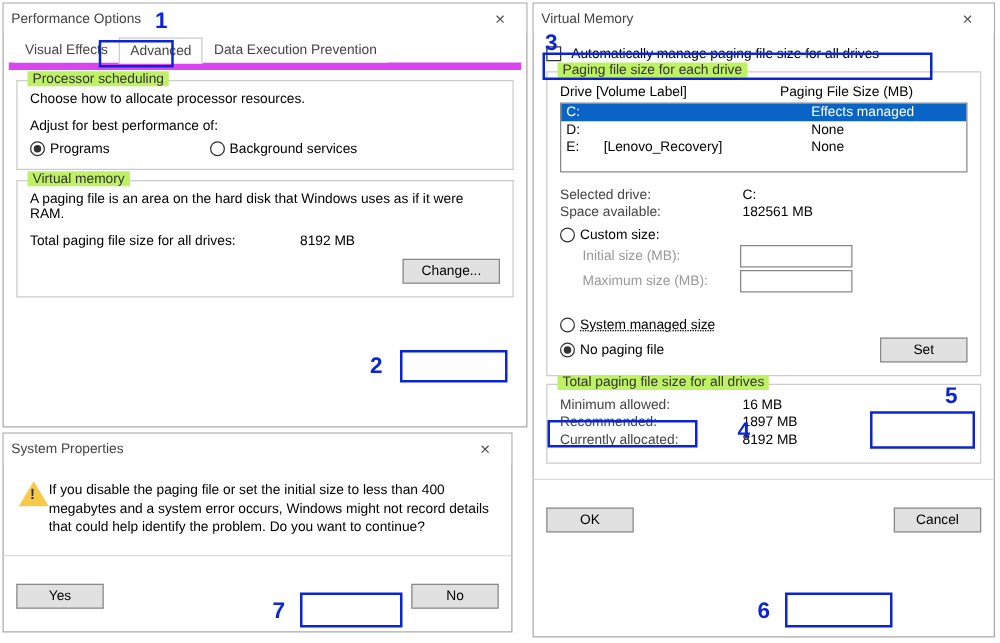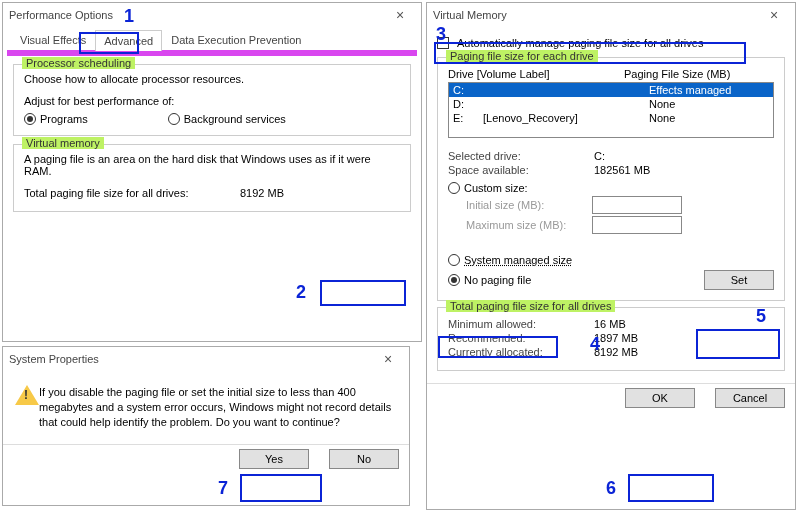--- a/index.html
+++ b/index.html
@@ -40,21 +40,21 @@
 .anno-box { position: absolute; border: 2px solid #0b24d6; z-index: 49; pointer-events: none; }
 
 .row { display: flex; align-items: center; gap: 6px; margin: 2px 0; }
 .label-col { width: 140px; color: #444; }
 
 .disabled { color: #999; }
 
 .warnicon { width: 0; height: 0; border-left: 12px solid transparent; border-right: 12px solid transparent; border-bottom: 20px solid #f7c948; position: relative; }
 .warnicon::after { content: "!"; position: absolute; left: -3px; top: 3px; font-weight: bold; font-size: 12px; color: #333; }
 
-.bottombar { display: flex; justify-content: flex-end; gap: 20px; padding: 4px 10px; border-top: 1px solid #ddd; }
+.bottombar { display: flex; justify-content: space-between; gap: 20px; padding: 22px 10px; border-top: 1px solid #ddd; }
 </style>
 </head>
 <body>
 
 <div class="window" style="left:2px; top:2px; width:420px; height:340px;">
   <div class="titlebar">
     <span class="title">Performance Options</span>
     <span class="closex">×</span>
   </div>
   <div class="tabs">
@@ -77,20 +77,23 @@
       </div>
     </div>
   </div>
   <div class="group">
     <span class="group-title">Virtual memory</span>
     <div style="margin-bottom:10px; max-width:360px;">A paging file is an area on the hard disk that Windows uses as if it were RAM.</div>
     <div class="row">
       <span style="width:210px;">Total paging file size for all drives:</span>
       <span>8192 MB</span>
     </div>
+    <div style="text-align:right; margin-top:8px;">
+      <span class="btn">Change...</span>
+    </div>
   </div>
 </div>
 
 <div class="window" style="left:2px; top:346px; width:408px; height:160px;">
   <div class="titlebar">
     <span class="title">System Properties</span>
     <span class="closex">×</span>
   </div>
   <div style="display:flex; padding:14px 12px; gap:0;">
     <div>

